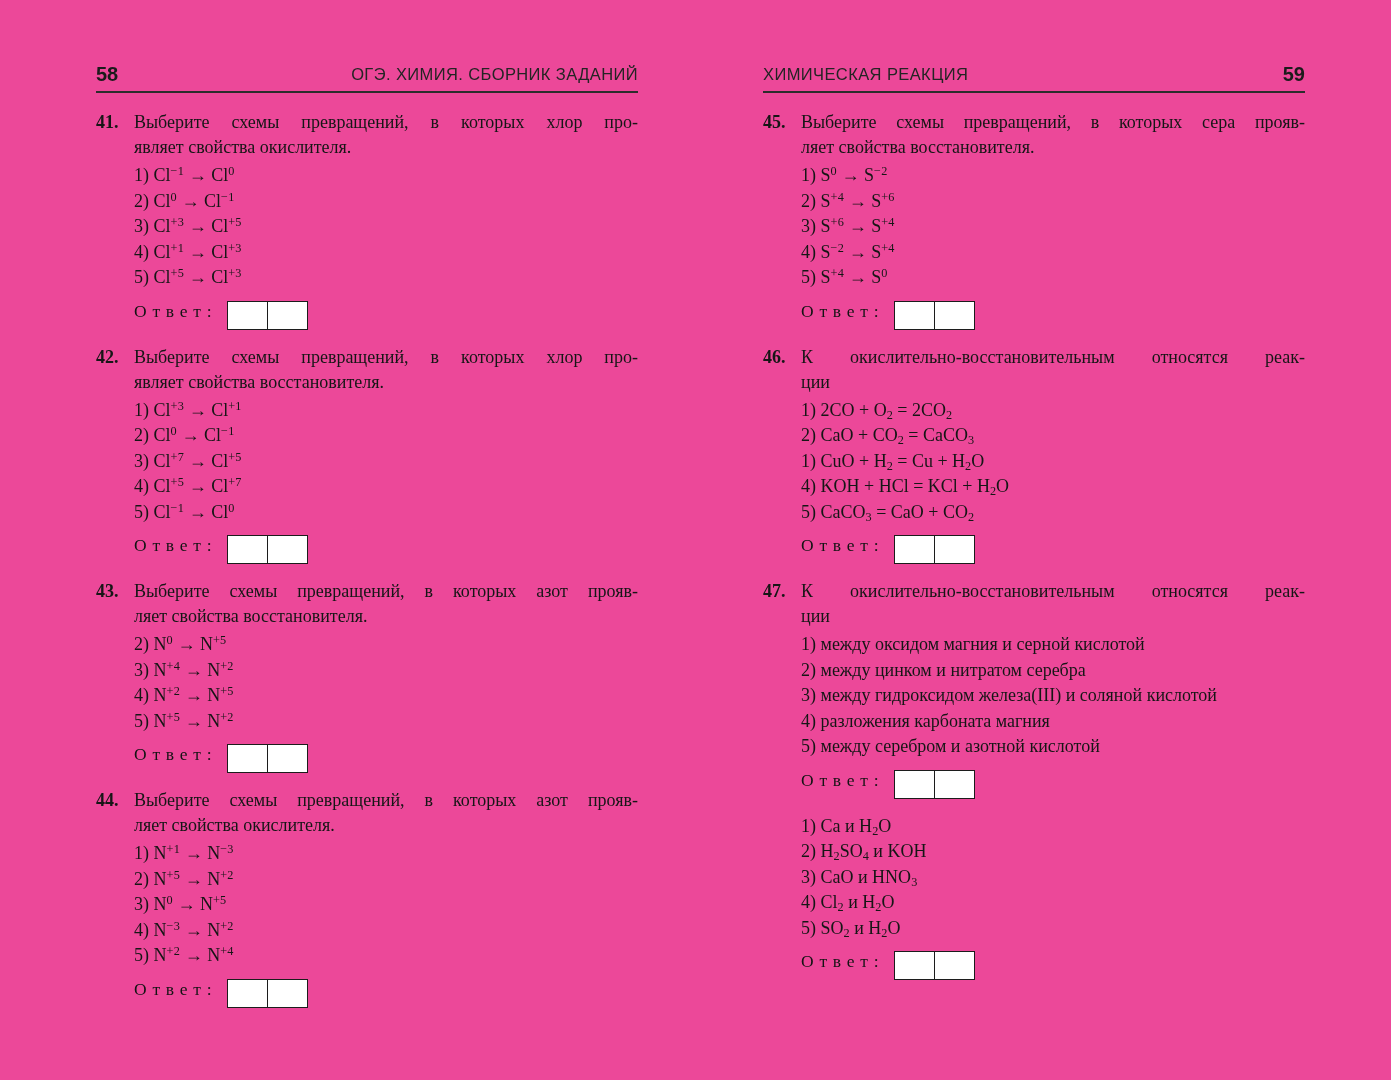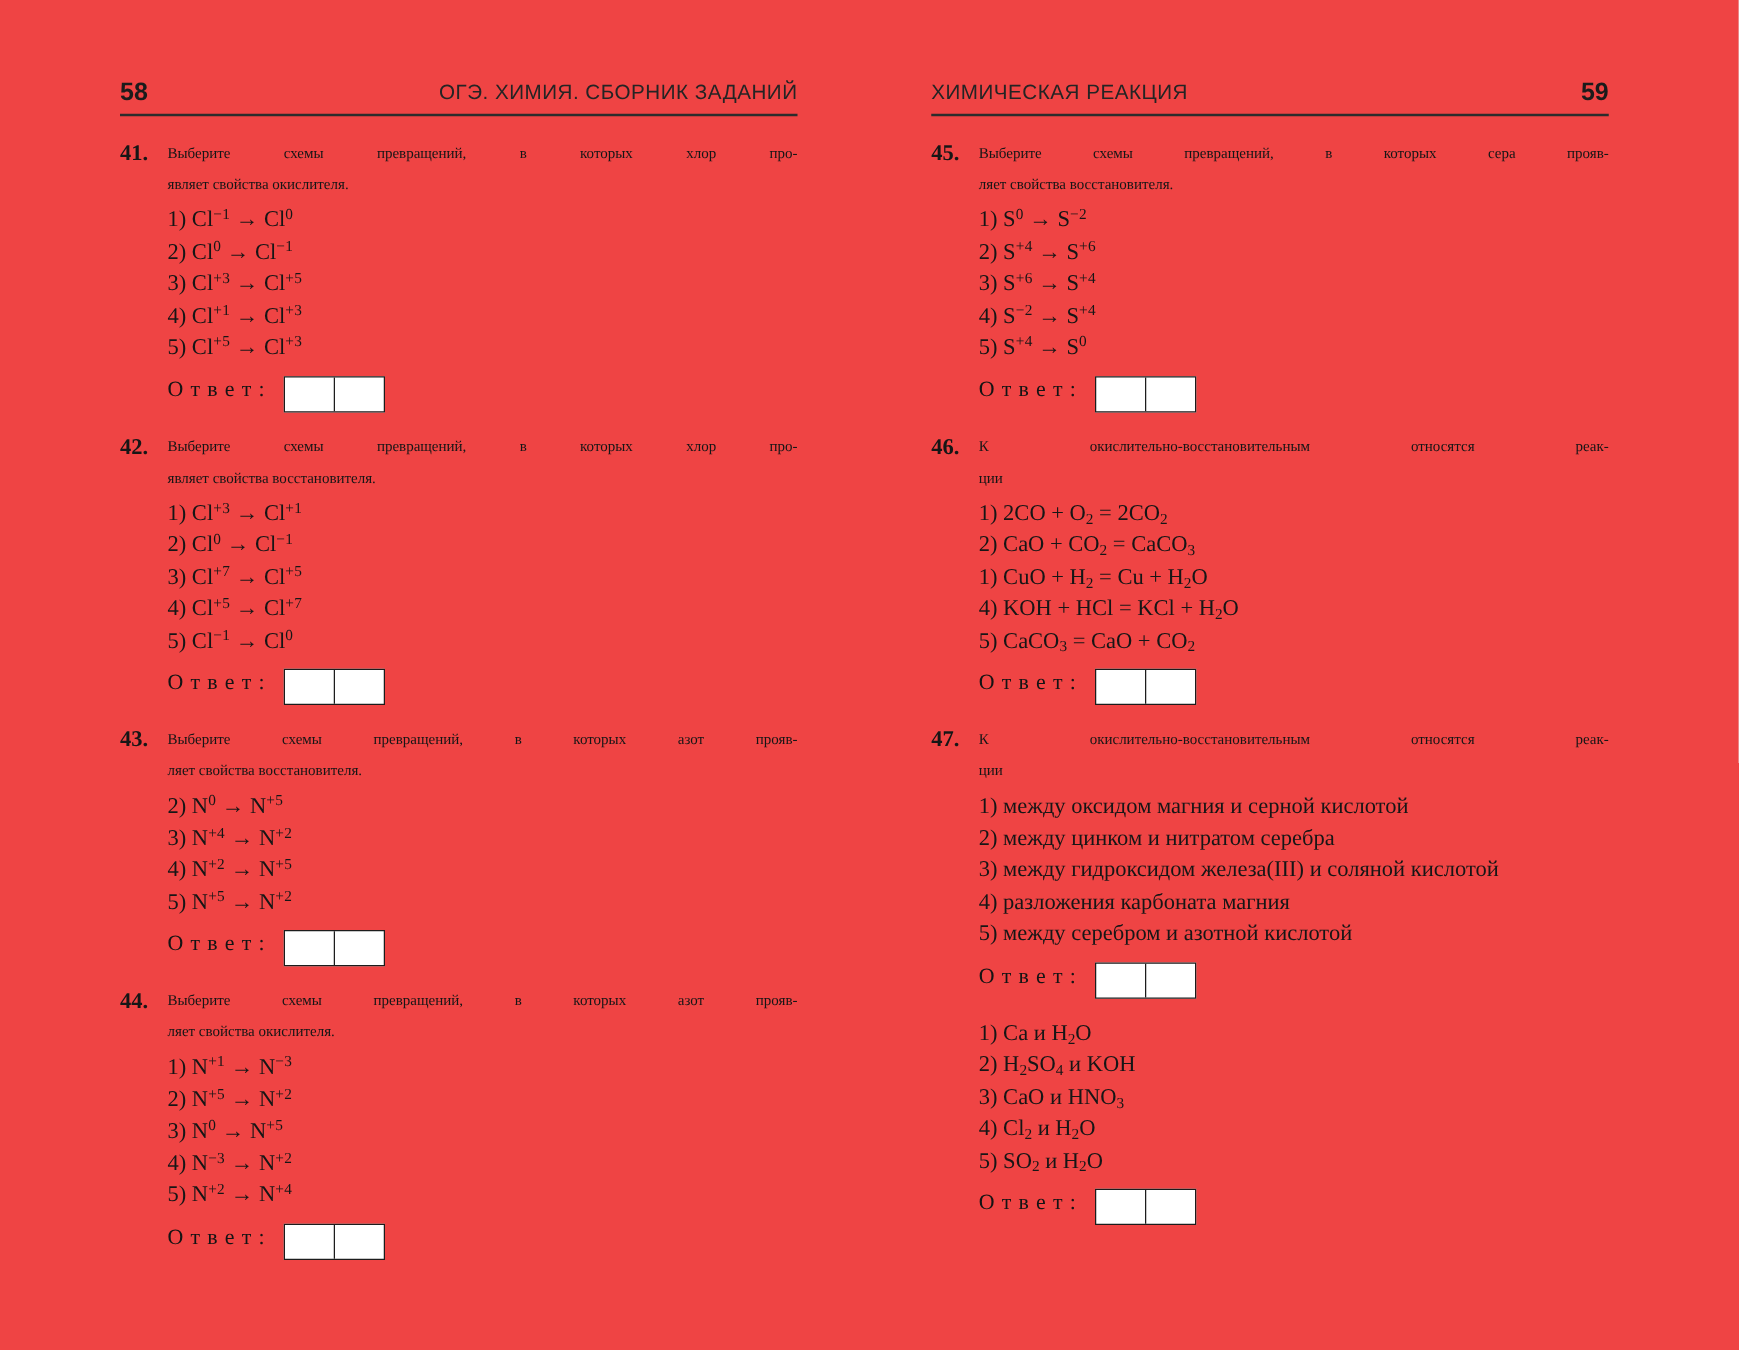--- a/index.html
+++ b/index.html
@@ -1,27 +1,27 @@
 <!DOCTYPE html>
 <html><head>
 <meta charset="utf-8">
 <style>
   html, body { margin: 0; padding: 0; background: #e9e9e9; }
   .spread {
     position: relative;
     width: 1391px;
     height: 1080px;
-    background: #ef4444;
+    background: #ec4899;
     overflow: hidden;
     color: #161616;
     font-family: "Liberation Serif", serif;
   }
   .page-col { position: absolute; top: 64px; width: 542px; }
   .page-col.left  { left: 96px; }
-  .page-col.right { left: 745px; }
+  .page-col.right { left: 763px; }
 
   .page-header {
     display: flex;
     justify-content: space-between;
     align-items: flex-end;
     border-bottom: 2px solid #2c2c2c;
     padding-bottom: 7px;
     margin-bottom: 17px;
   }
   .page-number {
@@ -41,21 +41,21 @@
 
   .question { margin-bottom: 0; }
   .q-head { display: flex; margin-bottom: 3px; }
   .q-num {
     width: 38px;
     flex-shrink: 0;
     font-weight: bold;
     font-size: 18px;
     line-height: 25px;
   }
-  .q-text { flex: 1; font-size: 12px; line-height: 25px; font-family: Liberation Serif, serif; }
+  .q-text { flex: 1; font-size: 18px; line-height: 25px; font-family: Liberation Serif, serif; }
   .q-line.first { text-align: justify; text-align-last: justify; }
 
   .q-options { padding-left: 38px; margin-top: 2px; }
   .opt { font-size: 18px; line-height: 25.5px; white-space: nowrap; }
   .opt sup { font-size: 68%; line-height: 0; vertical-align: 6px; letter-spacing: 0.3px; }
   .opt sub { font-size: 68%; line-height: 0; vertical-align: -3px; }
 
   .answer-row {
     padding-left: 38px;
     display: flex;

